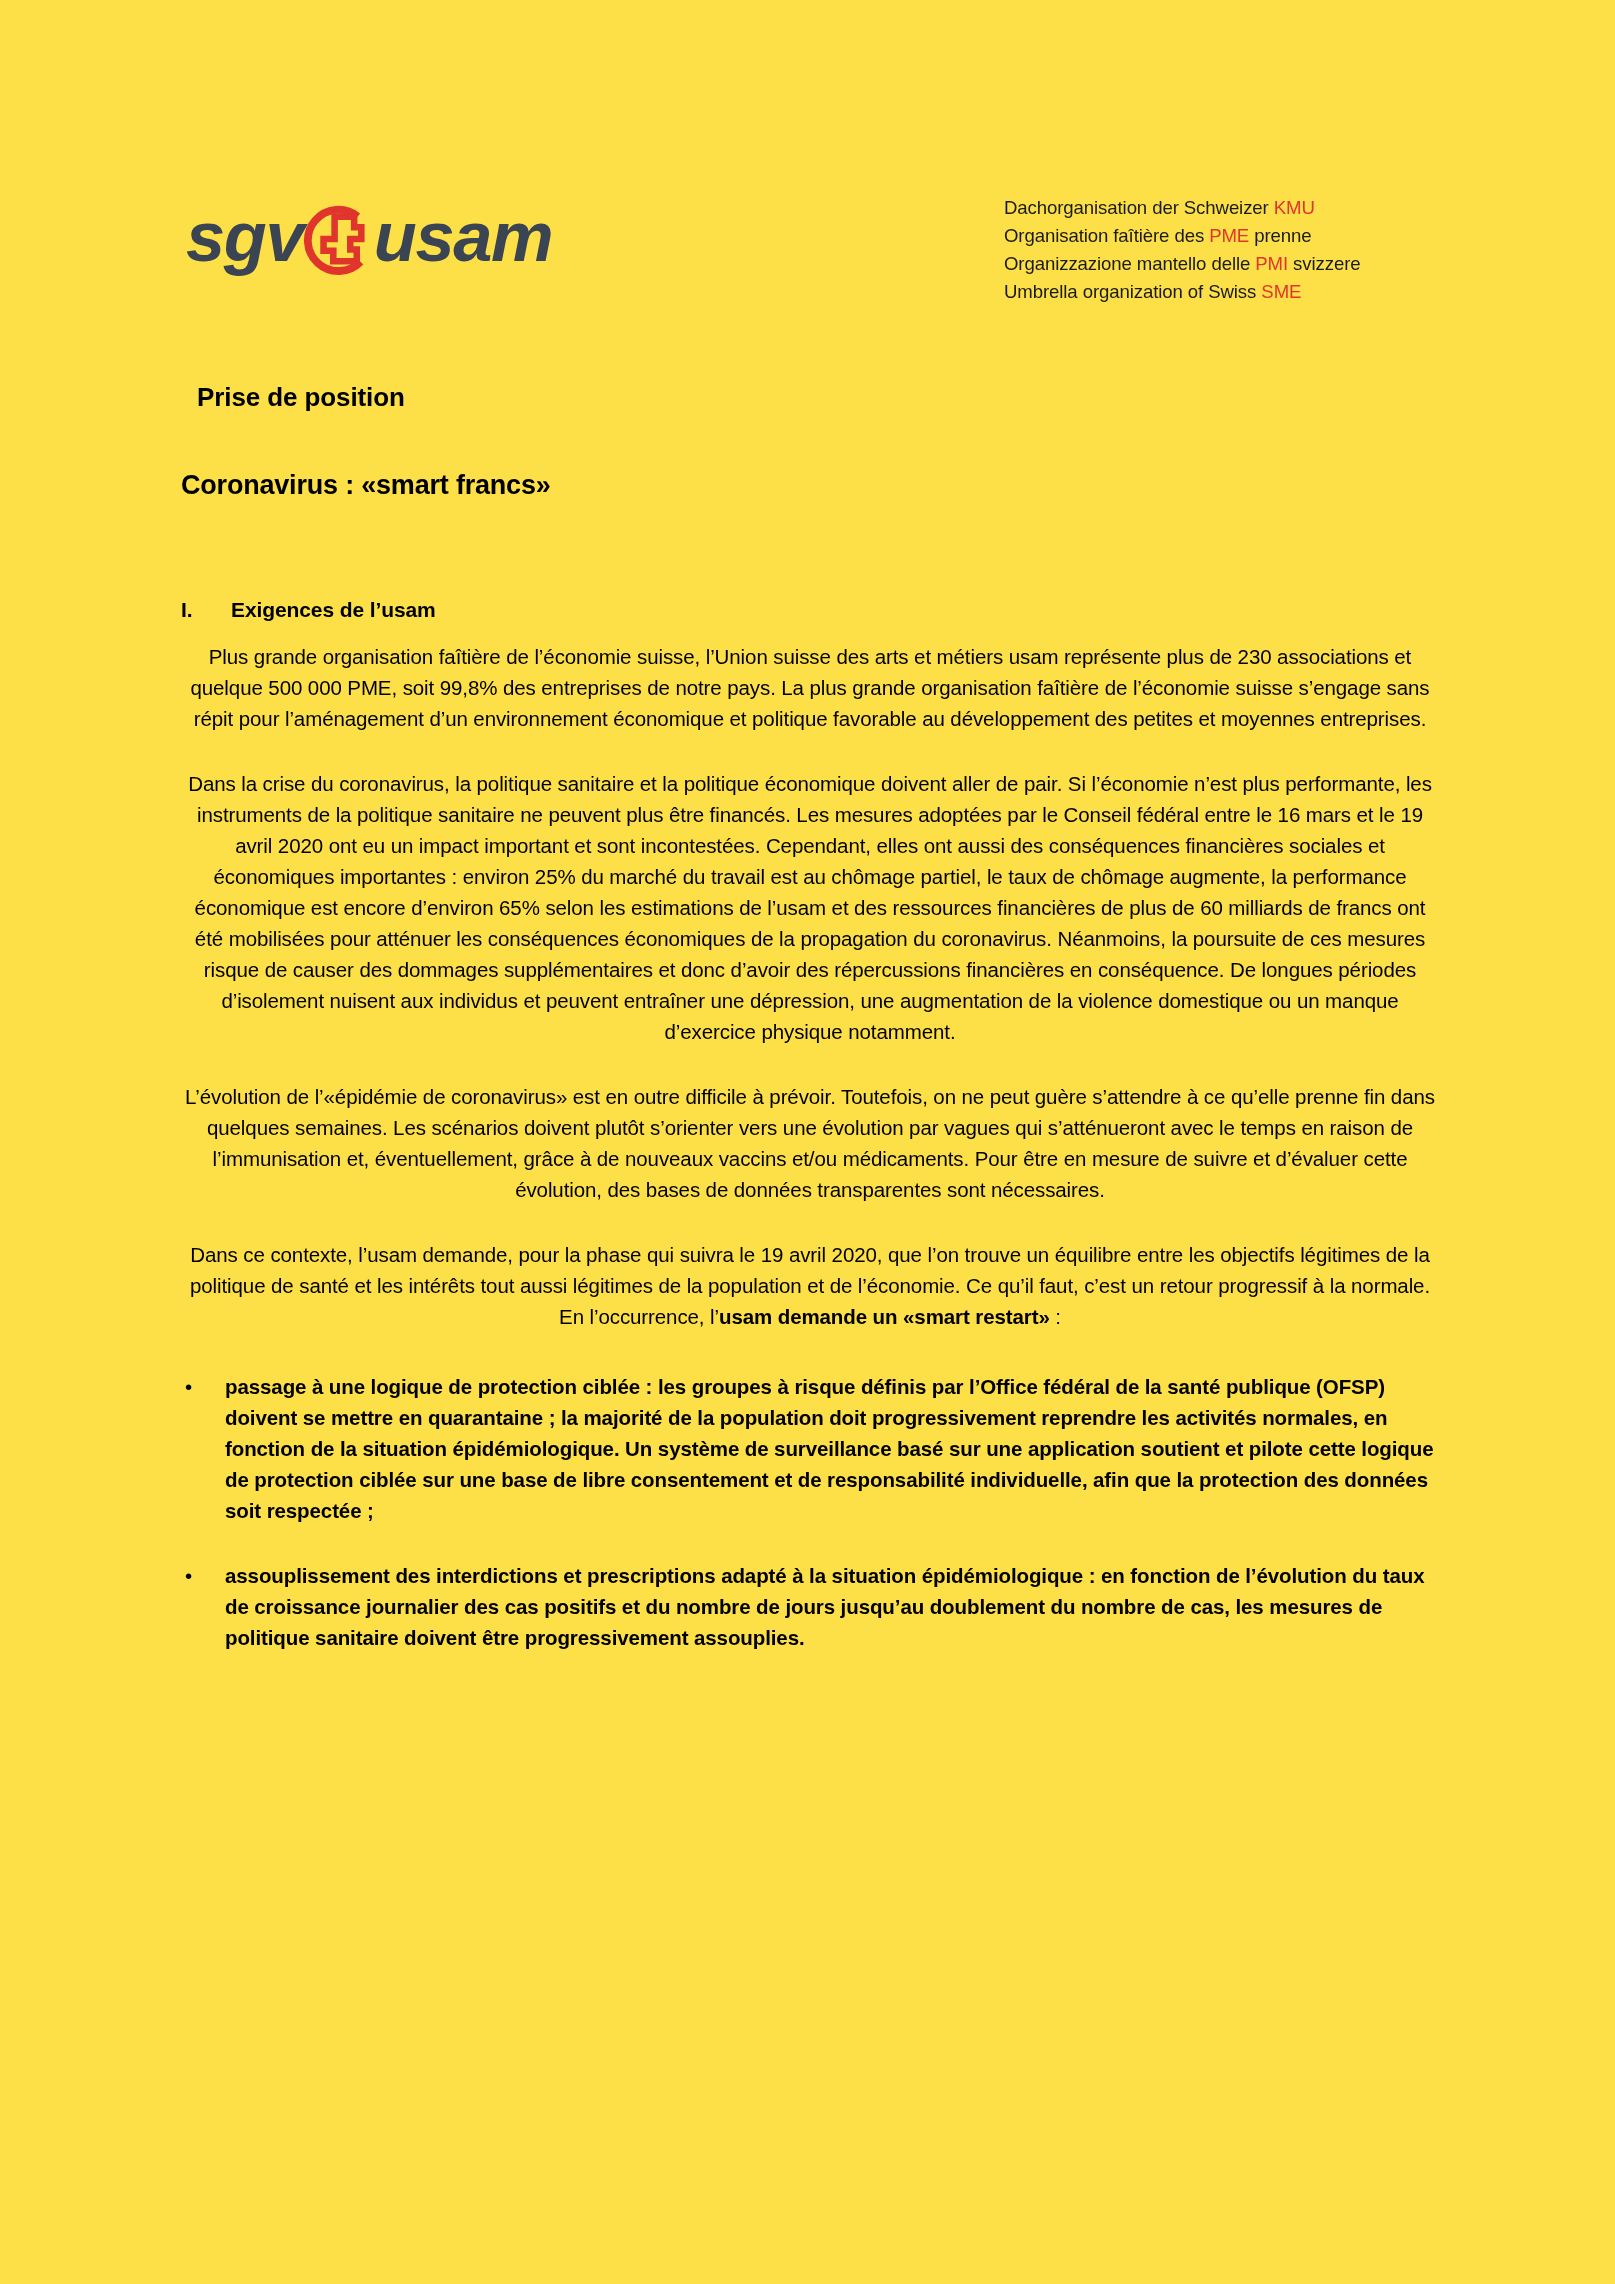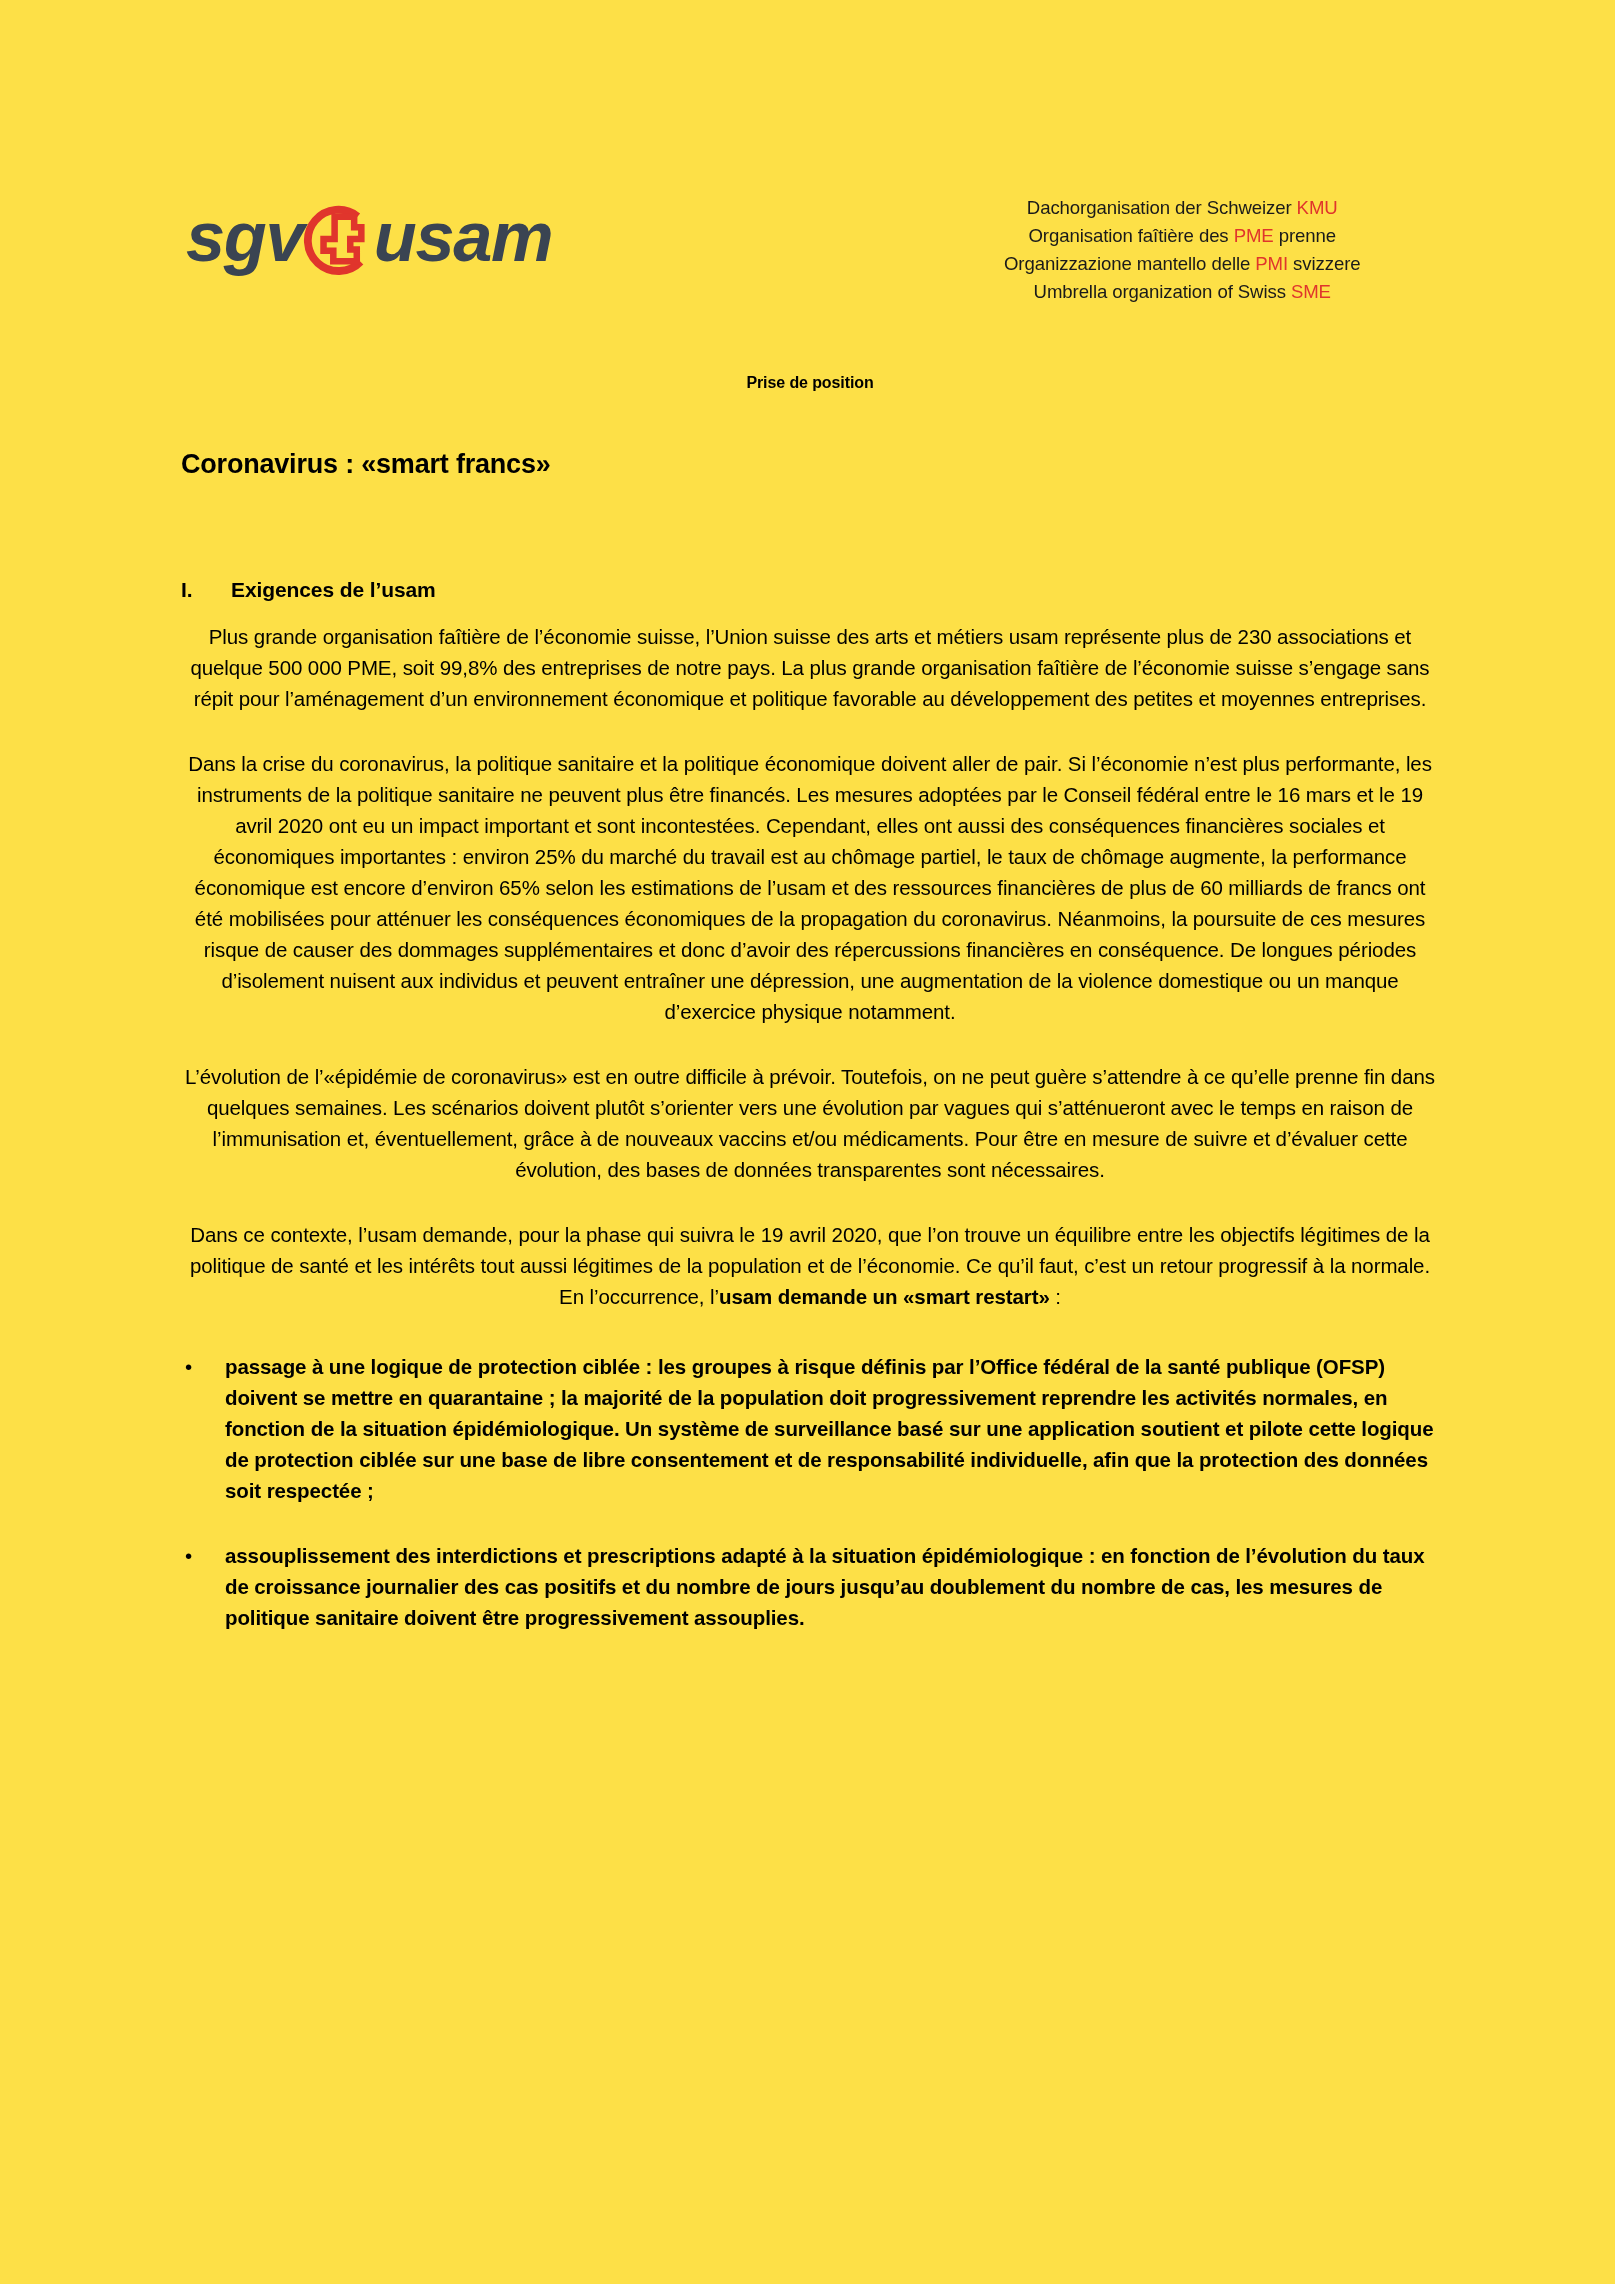--- a/index.html
+++ b/index.html
@@ -48,41 +48,39 @@
 
   .org-lines {
     position: absolute;
     left: 1004px;
     top: 5.2px;
     font-size: 18.6px;
     line-height: 28px;
     color: #1a1a1a;
     letter-spacing: -0.1px;
     white-space: nowrap;
-    text-align: center;
   }
   .org-lines .hl {
     color: #e0352c;
   }
 
   
   .content {
     position: absolute;
     left: 181px;
     top: 365px;
     width: 1258px;
   }
 
   .kicker {
-    font-size: 16px;
+    font-size: 26px;
     font-weight: bold;
     line-height: 1.25;
-    margin: 8px;
-    letter-spacing: -0.1px;
-    text-align: center;
+    margin: 16px;
+    letter-spacing: -0.1px;
   }
 
   .doc-title {
     font-size: 27px;
     font-weight: bold;
     line-height: 1.22;
     margin: 55px 0 0 0;
     letter-spacing: -0.2px;
   }
 

